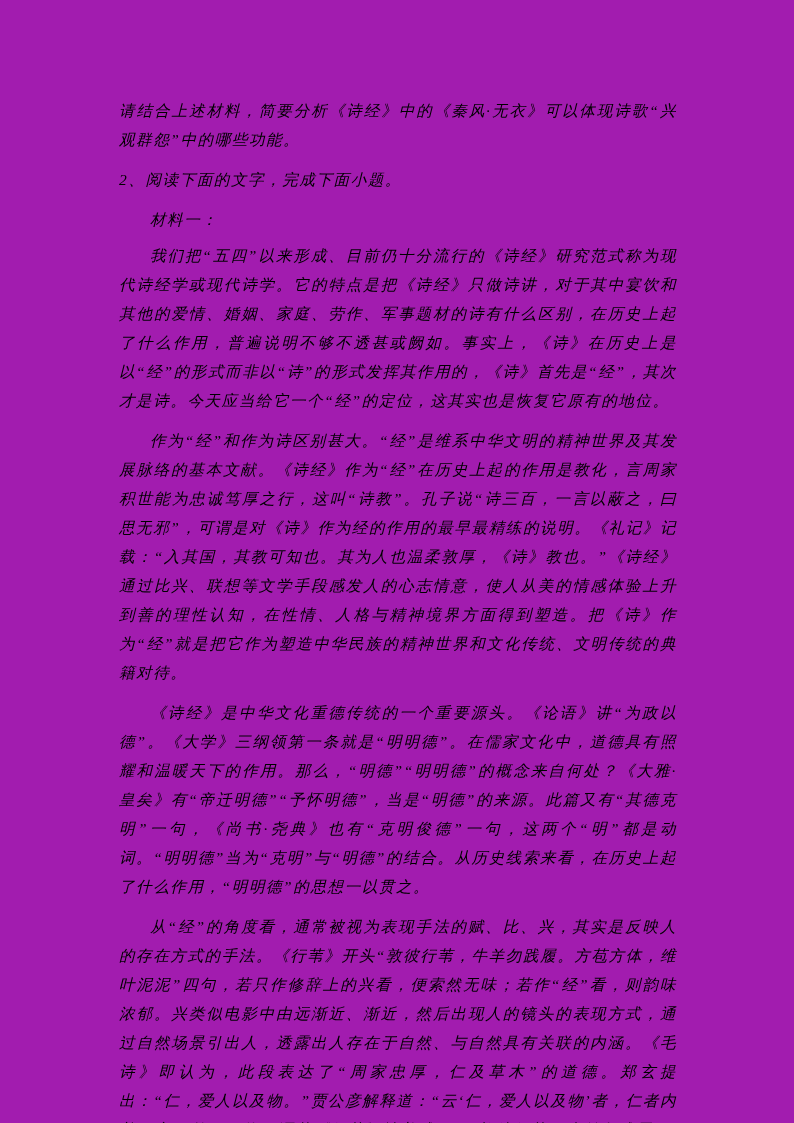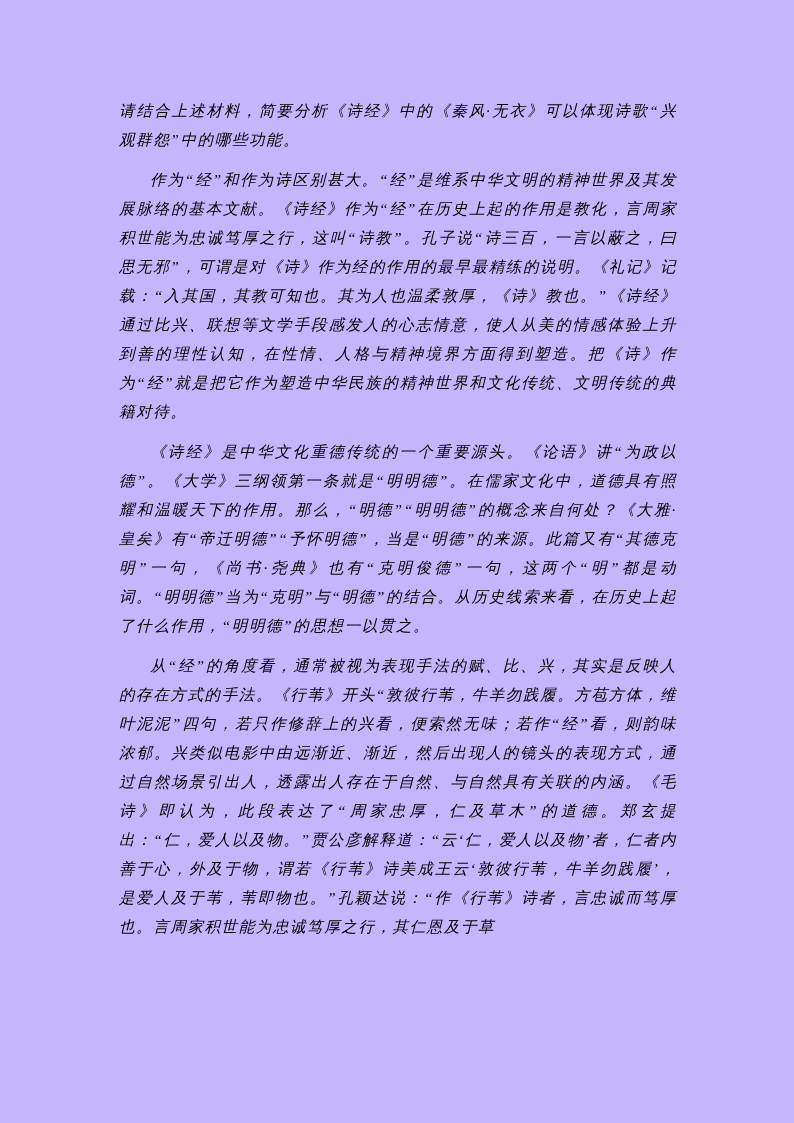--- a/index.html
+++ b/index.html
@@ -4,21 +4,21 @@
 <style>
   html, body {
     margin: 0;
     padding: 0;
     background: #ffffff;
   }
   .page {
     position: relative;
     width: 794px;
     height: 1123px;
-    background: #c4b5fd;
+    background: #a21caf;
     box-sizing: border-box;
     padding: 96px 117px 60px 119px;
     overflow: hidden;
     font-family: "Liberation Serif", "DejaVu Serif", serif;
   }
   .para {
     margin: 0 0 7px 0;
     font-size: 15.5px;
     line-height: 29px;
     letter-spacing: 1.6px;
@@ -33,21 +33,24 @@
   .indent {
     text-indent: 2em;
   }
 </style>
 </head>
 <body>
 
 <div class="page">
   <p class="para gap-after">请结合上述材料，简要分析《诗经》中的《秦风·无衣》可以体现诗歌“兴观群怨”中的哪些功能。</p>
 
+  <p class="para gap-after">2、阅读下面的文字，完成下面小题。</p>
 
+  <p class="para indent">材料一：</p>
 
+  <p class="para indent gap-after">我们把“五四”以来形成、目前仍十分流行的《诗经》研究范式称为现代诗经学或现代诗学。它的特点是把《诗经》只做诗讲，对于其中宴饮和其他的爱情、婚姻、家庭、劳作、军事题材的诗有什么区别，在历史上起了什么作用，普遍说明不够不透甚或阙如。事实上，《诗》在历史上是以“经”的形式而非以“诗”的形式发挥其作用的，《诗》首先是“经”，其次才是诗。今天应当给它一个“经”的定位，这其实也是恢复它原有的地位。</p>
 
   <p class="para indent gap-after">作为“经”和作为诗区别甚大。“经”是维系中华文明的精神世界及其发展脉络的基本文献。《诗经》作为“经”在历史上起的作用是教化，言周家积世能为忠诚笃厚之行，这叫“诗教”。孔子说“诗三百，一言以蔽之，曰思无邪”，可谓是对《诗》作为经的作用的最早最精练的说明。《礼记》记载：“入其国，其教可知也。其为人也温柔敦厚，《诗》教也。”《诗经》通过比兴、联想等文学手段感发人的心志情意，使人从美的情感体验上升到善的理性认知，在性情、人格与精神境界方面得到塑造。把《诗》作为“经”就是把它作为塑造中华民族的精神世界和文化传统、文明传统的典籍对待。</p>
 
   <p class="para indent gap-after">《诗经》是中华文化重德传统的一个重要源头。《论语》讲“为政以德”。《大学》三纲领第一条就是“明明德”。在儒家文化中，道德具有照耀和温暖天下的作用。那么，“明德”“明明德”的概念来自何处？《大雅·皇矣》有“帝迁明德”“予怀明德”，当是“明德”的来源。此篇又有“其德克明”一句，《尚书·尧典》也有“克明俊德”一句，这两个“明”都是动词。“明明德”当为“克明”与“明德”的结合。从历史线索来看，在历史上起了什么作用，“明明德”的思想一以贯之。</p>
 
   <p class="para indent">从“经”的角度看，通常被视为表现手法的赋、比、兴，其实是反映人的存在方式的手法。《行苇》开头“敦彼行苇，牛羊勿践履。方苞方体，维叶泥泥”四句，若只作修辞上的兴看，便索然无味；若作“经”看，则韵味浓郁。兴类似电影中由远渐近、渐近，然后出现人的镜头的表现方式，通过自然场景引出人，透露出人存在于自然、与自然具有关联的内涵。《毛诗》即认为，此段表达了“周家忠厚，仁及草木”的道德。郑玄提出：“仁，爱人以及物。”贾公彦解释道：“云‘仁，爱人以及物’者，仁者内善于心，外及于物，谓若《行苇》诗美成王云‘敦彼行苇，牛羊勿践履’，是爱人及于苇，苇即物也。”孔颖达说：“作《行苇》诗者，言忠诚而笃厚也。言周家积世能为忠诚笃厚之行，其仁恩及于草</p>
 </div>
 
 </body></html>

